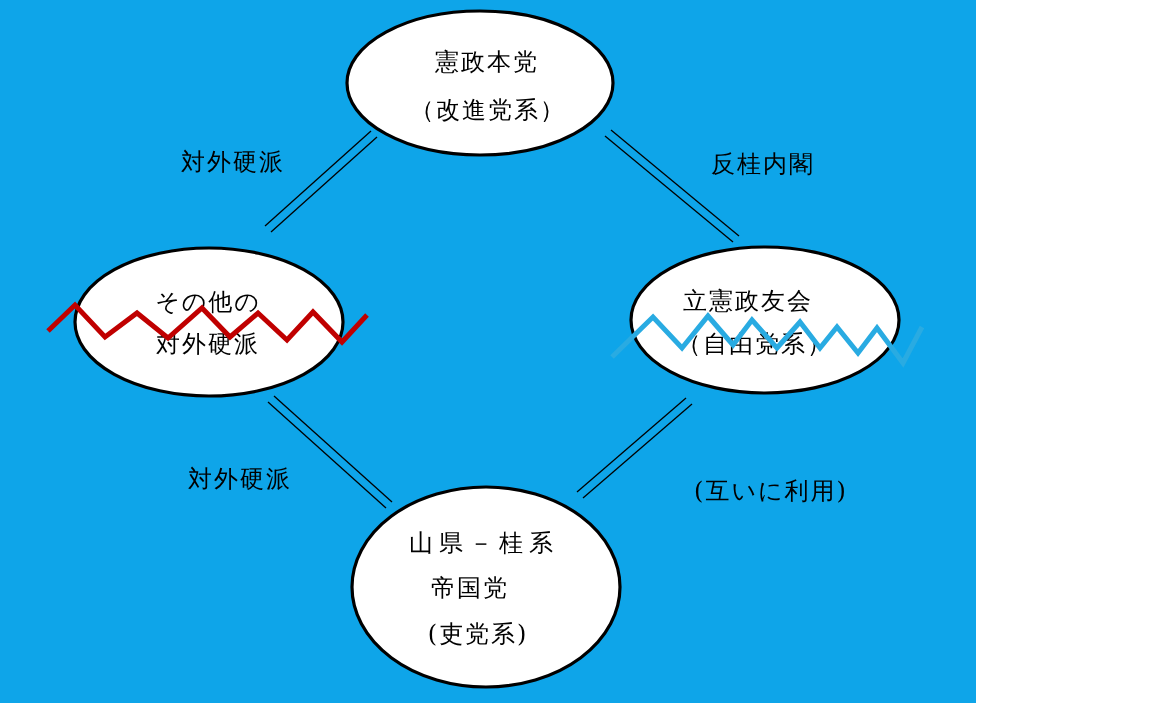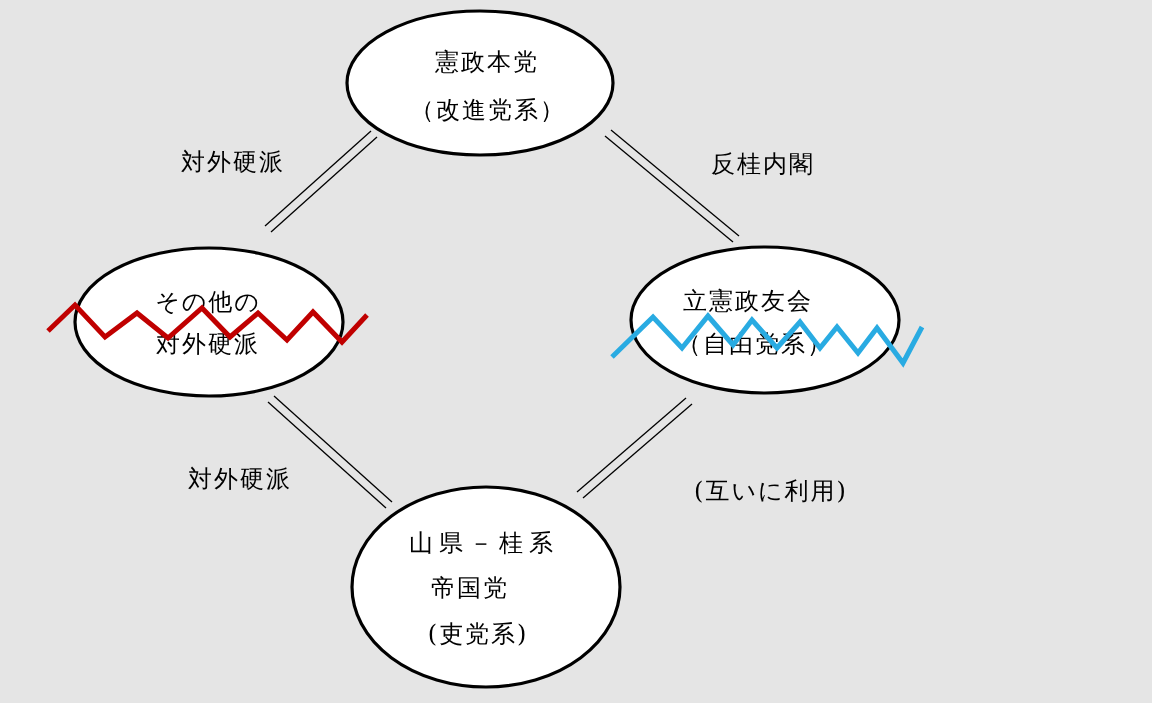--- a/index.html
+++ b/index.html
@@ -2,23 +2,23 @@
 <html><head>
 <meta charset="utf-8">
 <style>
   html, body {
     margin: 0;
     padding: 0;
     background: #ffffff;
   }
   .stage {
     position: relative;
-    width: 1152px;
+    width: 976px;
     height: 703px;
-    background: #e5e5e5;
+    background: #0ea5e9;
     overflow: hidden;
   }
   svg {
     display: block;
   }
   .node-text, .edge-text {
     font-family: "DejaVu Serif", "Liberation Serif", serif;
     font-size: 24px;
     fill: #000000;
     letter-spacing: 2px;

